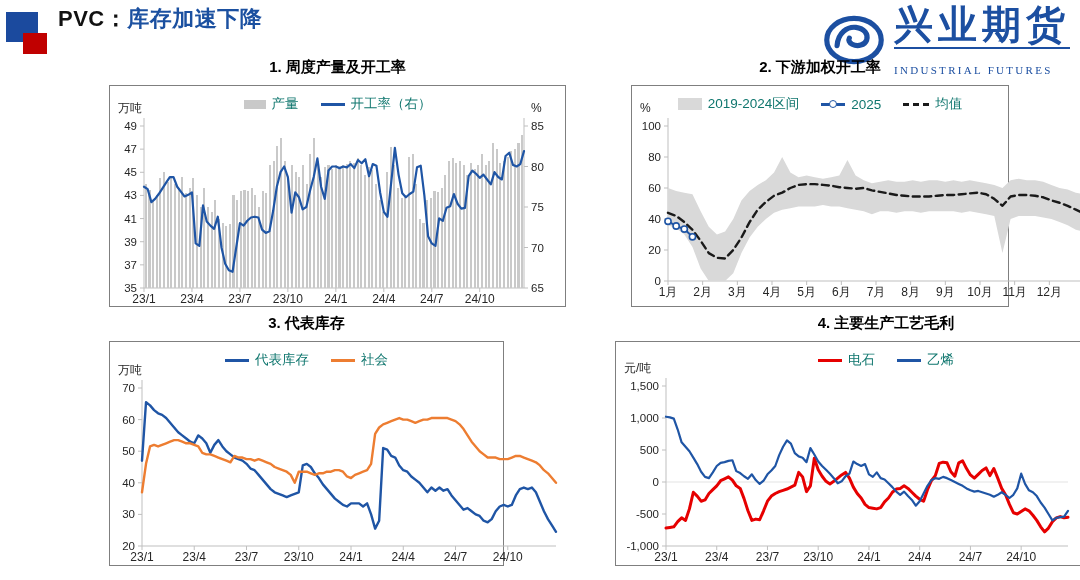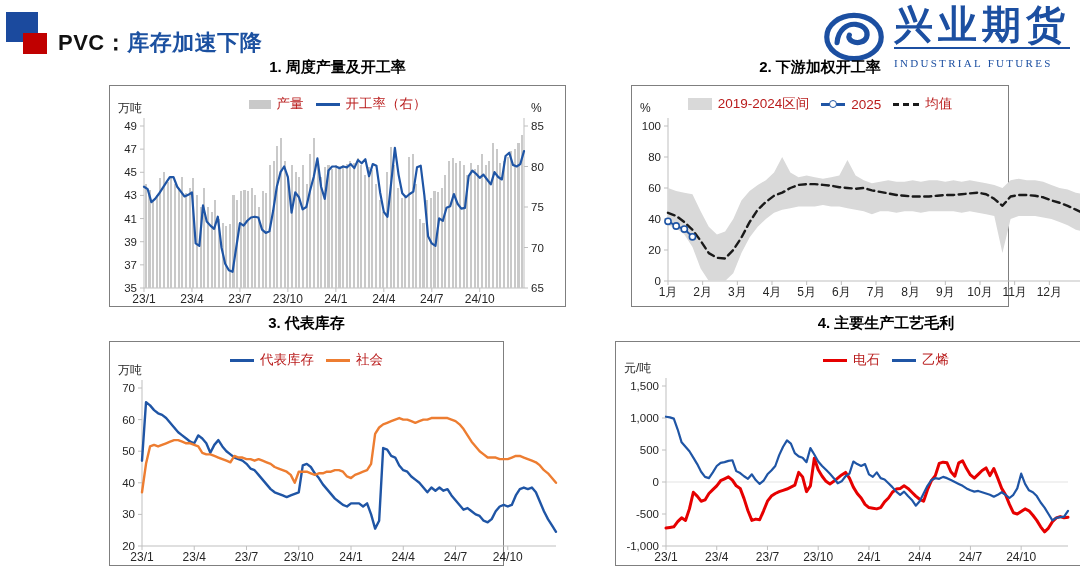--- a/index.html
+++ b/index.html
@@ -1,34 +1,34 @@
 <!DOCTYPE html>
 <html><head>
 <meta charset="utf-8">
 <style>
   html,body{margin:0;padding:0;background:#fff;}
   .page{position:relative;width:1080px;height:580px;background:#fff;overflow:hidden;
         font-family:"Liberation Sans","DejaVu Sans",sans-serif;}
   
   .mark-blue{position:absolute;left:6px;top:12px;width:32px;height:30px;background:#1B4A9E;}
   .mark-red{position:absolute;left:23px;top:33px;width:24px;height:21px;background:#C00000;}
-  .page-title{position:absolute;left:58px;top:28px;margin:0;font-size:22px;font-weight:bold;color:#111;letter-spacing:.5px;}
+  .page-title{position:absolute;left:58px;top:4px;margin:0;font-size:22px;font-weight:bold;color:#111;letter-spacing:.5px;}
   .page-title .blue{color:#1B50A0;}
   .logo{position:absolute;right:10px;top:5px;display:flex;align-items:center;gap:9px;}
   .logo-cn{font-family:"Liberation Serif","DejaVu Serif",serif;font-weight:bold;color:#1C4FA1;
            font-size:39px;letter-spacing:5px;line-height:1.02;white-space:nowrap;}
   .logo-en{font-family:"Liberation Serif","DejaVu Serif",serif;color:#1C4FA1;font-size:11px;
-           letter-spacing:2.3px;border-top:2px solid #1C4FA1;padding-top:8px;margin-top:2px;white-space:nowrap;}
+           letter-spacing:2.3px;border-top:2px solid #1C4FA1;padding-top:15px;margin-top:2px;white-space:nowrap;}
   
   .panel{position:absolute;padding-left:46px;}
   .chart-title{text-align:center;font-weight:bold;font-size:15px;color:#000;height:22px;margin-bottom:5px;}
   .chart-box{position:relative;border:1px solid #7F7F7F;background:#fff;}
   .chart-box svg{position:absolute;left:0;top:0;}
   .legend{position:absolute;top:9px;left:0;right:0;display:flex;justify-content:center;align-items:center;
-          gap:12px;font-size:13.5px;color:#b91c1c;z-index:2;}
+          gap:22px;font-size:13.5px;color:#0f766e;z-index:2;}
   .leg-item{display:flex;align-items:center;gap:6px;}
   .sw{display:inline-block;}
   .sw-bar{width:22px;height:9px;}
   .sw-band{width:24px;height:12px;}
   .sw-line,.sw-linemark{width:24px;height:3px;position:relative;}
   .sw-linemark .dot{position:absolute;left:50%;top:50%;transform:translate(-50%,-50%);
         width:6px;height:6px;border-radius:50%;background:#fff;border:1.5px solid;}
   .sw-dash{width:26px;height:0;border-top:3px dashed;}
   svg text{font-family:"Liberation Sans","DejaVu Sans",sans-serif;}
 </style>

